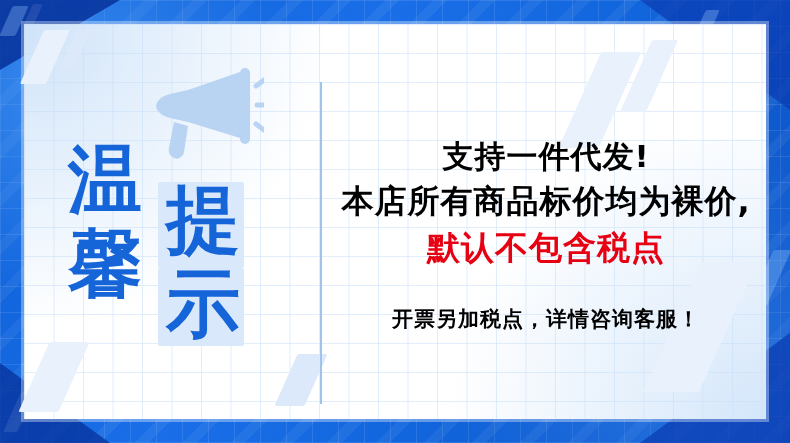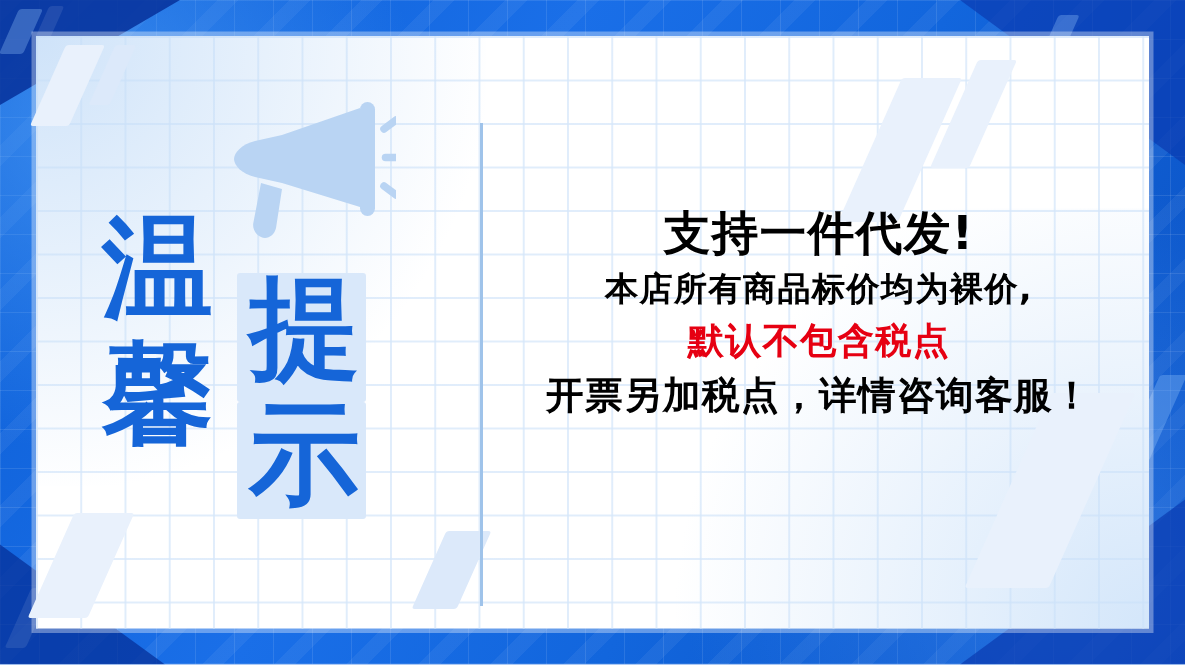--- a/index.html
+++ b/index.html
@@ -186,23 +186,23 @@
     width: 440px;
     text-align: center;
     font-family: "DejaVu Sans", "Liberation Sans", sans-serif;
   }
   .line {
     font-weight: bold;
     color: #000000;
     letter-spacing: 1px;
   }
   .line-1 { font-size: 31px; line-height: 1.35; }
-  .line-2 { font-size: 22px; line-height: 1.45; }
-  .line-3 { font-size: 24px; line-height: 1.45; color: #e60012; }
-  .line-4 { font-size: 25px; line-height: 1.5; }
+  .line-2 { font-size: 32px; line-height: 1.45; }
+  .line-3 { font-size: 33px; line-height: 1.45; color: #e60012; }
+  .line-4 { font-size: 21px; line-height: 1.5; margin-top: 32px; }
 </style>
 </head>
 <body>
 
 <div id="banner">
 
   <div class="bg-base"></div>
   <div class="bg-grid"></div>
   <div class="bg-diag"></div>
   <div class="glow-left"></div>

